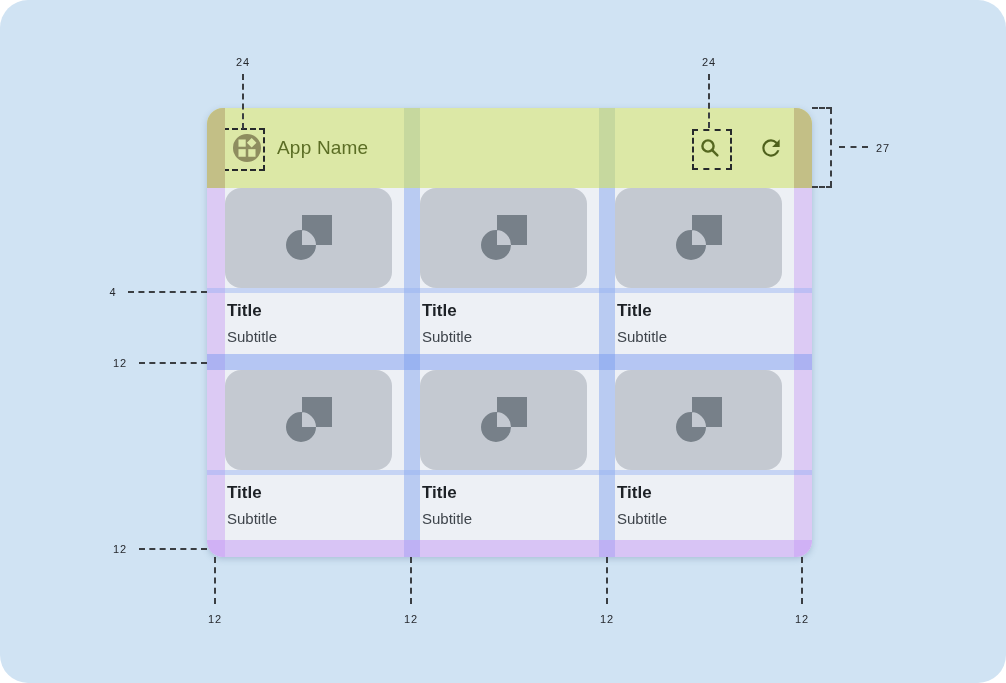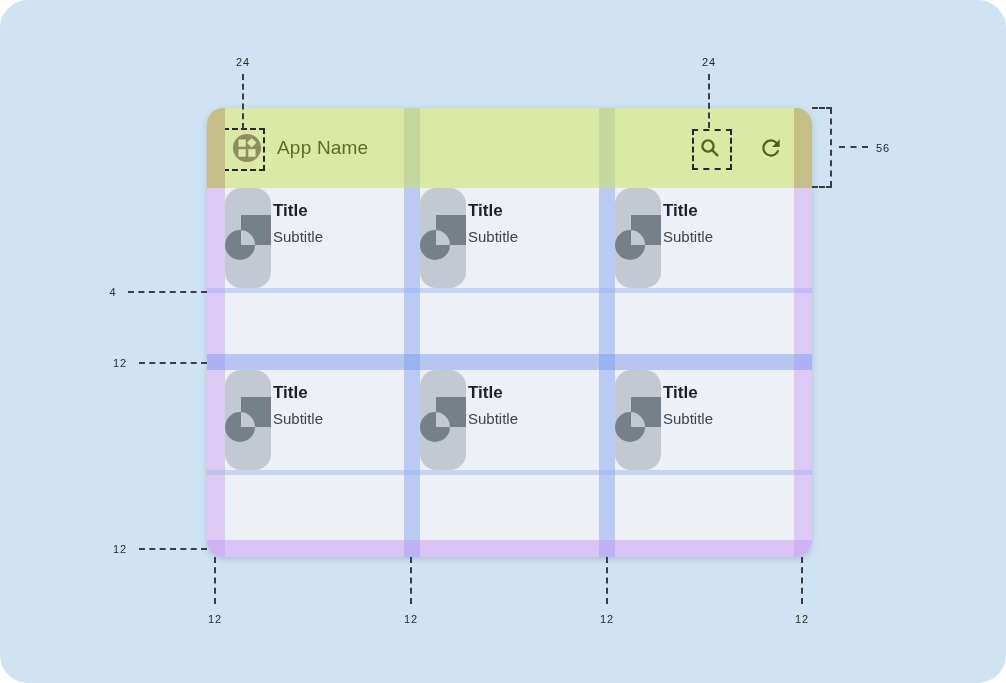--- a/index.html
+++ b/index.html
@@ -11,21 +11,21 @@
   .appbar{position:absolute;left:0;top:0;width:605px;height:80px;background:#dce8a6;}
   .appname{position:absolute;left:70px;top:0;height:80px;display:flex;align-items:center;
            font-size:19px;font-weight:500;color:#5b6d24;letter-spacing:.2px;}
   .logo-wrap{position:absolute;left:26px;top:26px;width:28px;height:28px;}
   .dashbox{position:absolute;border:2px dashed #26292c;}
   .box-logo{left:16px;top:20px;width:38px;height:39px;}
   .box-search{left:485px;top:21px;width:36px;height:37px;}
   .search-wrap{position:absolute;left:491px;top:28px;width:24px;height:24px;}
   .refresh-wrap{position:absolute;left:551px;top:27px;width:26px;height:26px;}
 
-  .card{position:absolute;width:167px;display:flex;flex-direction:row;border-radius:17px;}
+  .card{position:absolute;width:167px;display:flex;flex-direction:column;border-radius:17px;}
   .cx1{left:18px;} .cx2{left:213px;} .cx3{left:408px;}
   .ry1{top:80px;height:166px;} .ry2{top:262px;height:170px;}
   .card-img{height:100px;border-radius:16px;background:#c4c9d1;display:flex;align-items:center;justify-content:center;}
   .card-txt{margin-top:5px;flex:1;padding:7px 2px 0;}
   .card-title{font-size:17px;font-weight:700;color:#1d2126;line-height:21px;}
   .card-sub{font-size:15px;font-weight:400;color:#3e444b;line-height:20px;margin-top:6px;}
 
   
   .vstrip{position:absolute;top:0;}
   .vseg-bar{position:absolute;top:0;height:80px;width:100%;}
@@ -170,21 +170,21 @@
   <div class="ann" style="left:243px;top:62px;">24</div>
   <div class="dash-v" style="left:242px;top:74px;height:55px;"></div>
 
   <div class="ann" style="left:709px;top:62px;">24</div>
   <div class="dash-v" style="left:708px;top:74px;height:54px;"></div>
 
   <div class="dash-h" style="left:812px;top:107px;width:20px;"></div>
   <div class="dash-v" style="left:830px;top:108px;height:79px;"></div>
   <div class="dash-h" style="left:812px;top:186px;width:20px;"></div>
   <div class="dash-h" style="left:839px;top:146px;width:29px;"></div>
-  <div class="ann" style="left:883px;top:148px;">56</div>
+  <div class="ann" style="left:883px;top:148px;">27</div>
 
   <div class="ann" style="left:113px;top:292px;">4</div>
   <div class="dash-h" style="left:128px;top:291px;width:79px;"></div>
 
   <div class="ann" style="left:120px;top:363px;">12</div>
   <div class="dash-h" style="left:139px;top:362px;width:68px;"></div>
 
   <div class="ann" style="left:120px;top:549px;">12</div>
   <div class="dash-h" style="left:139px;top:548px;width:68px;"></div>
 

